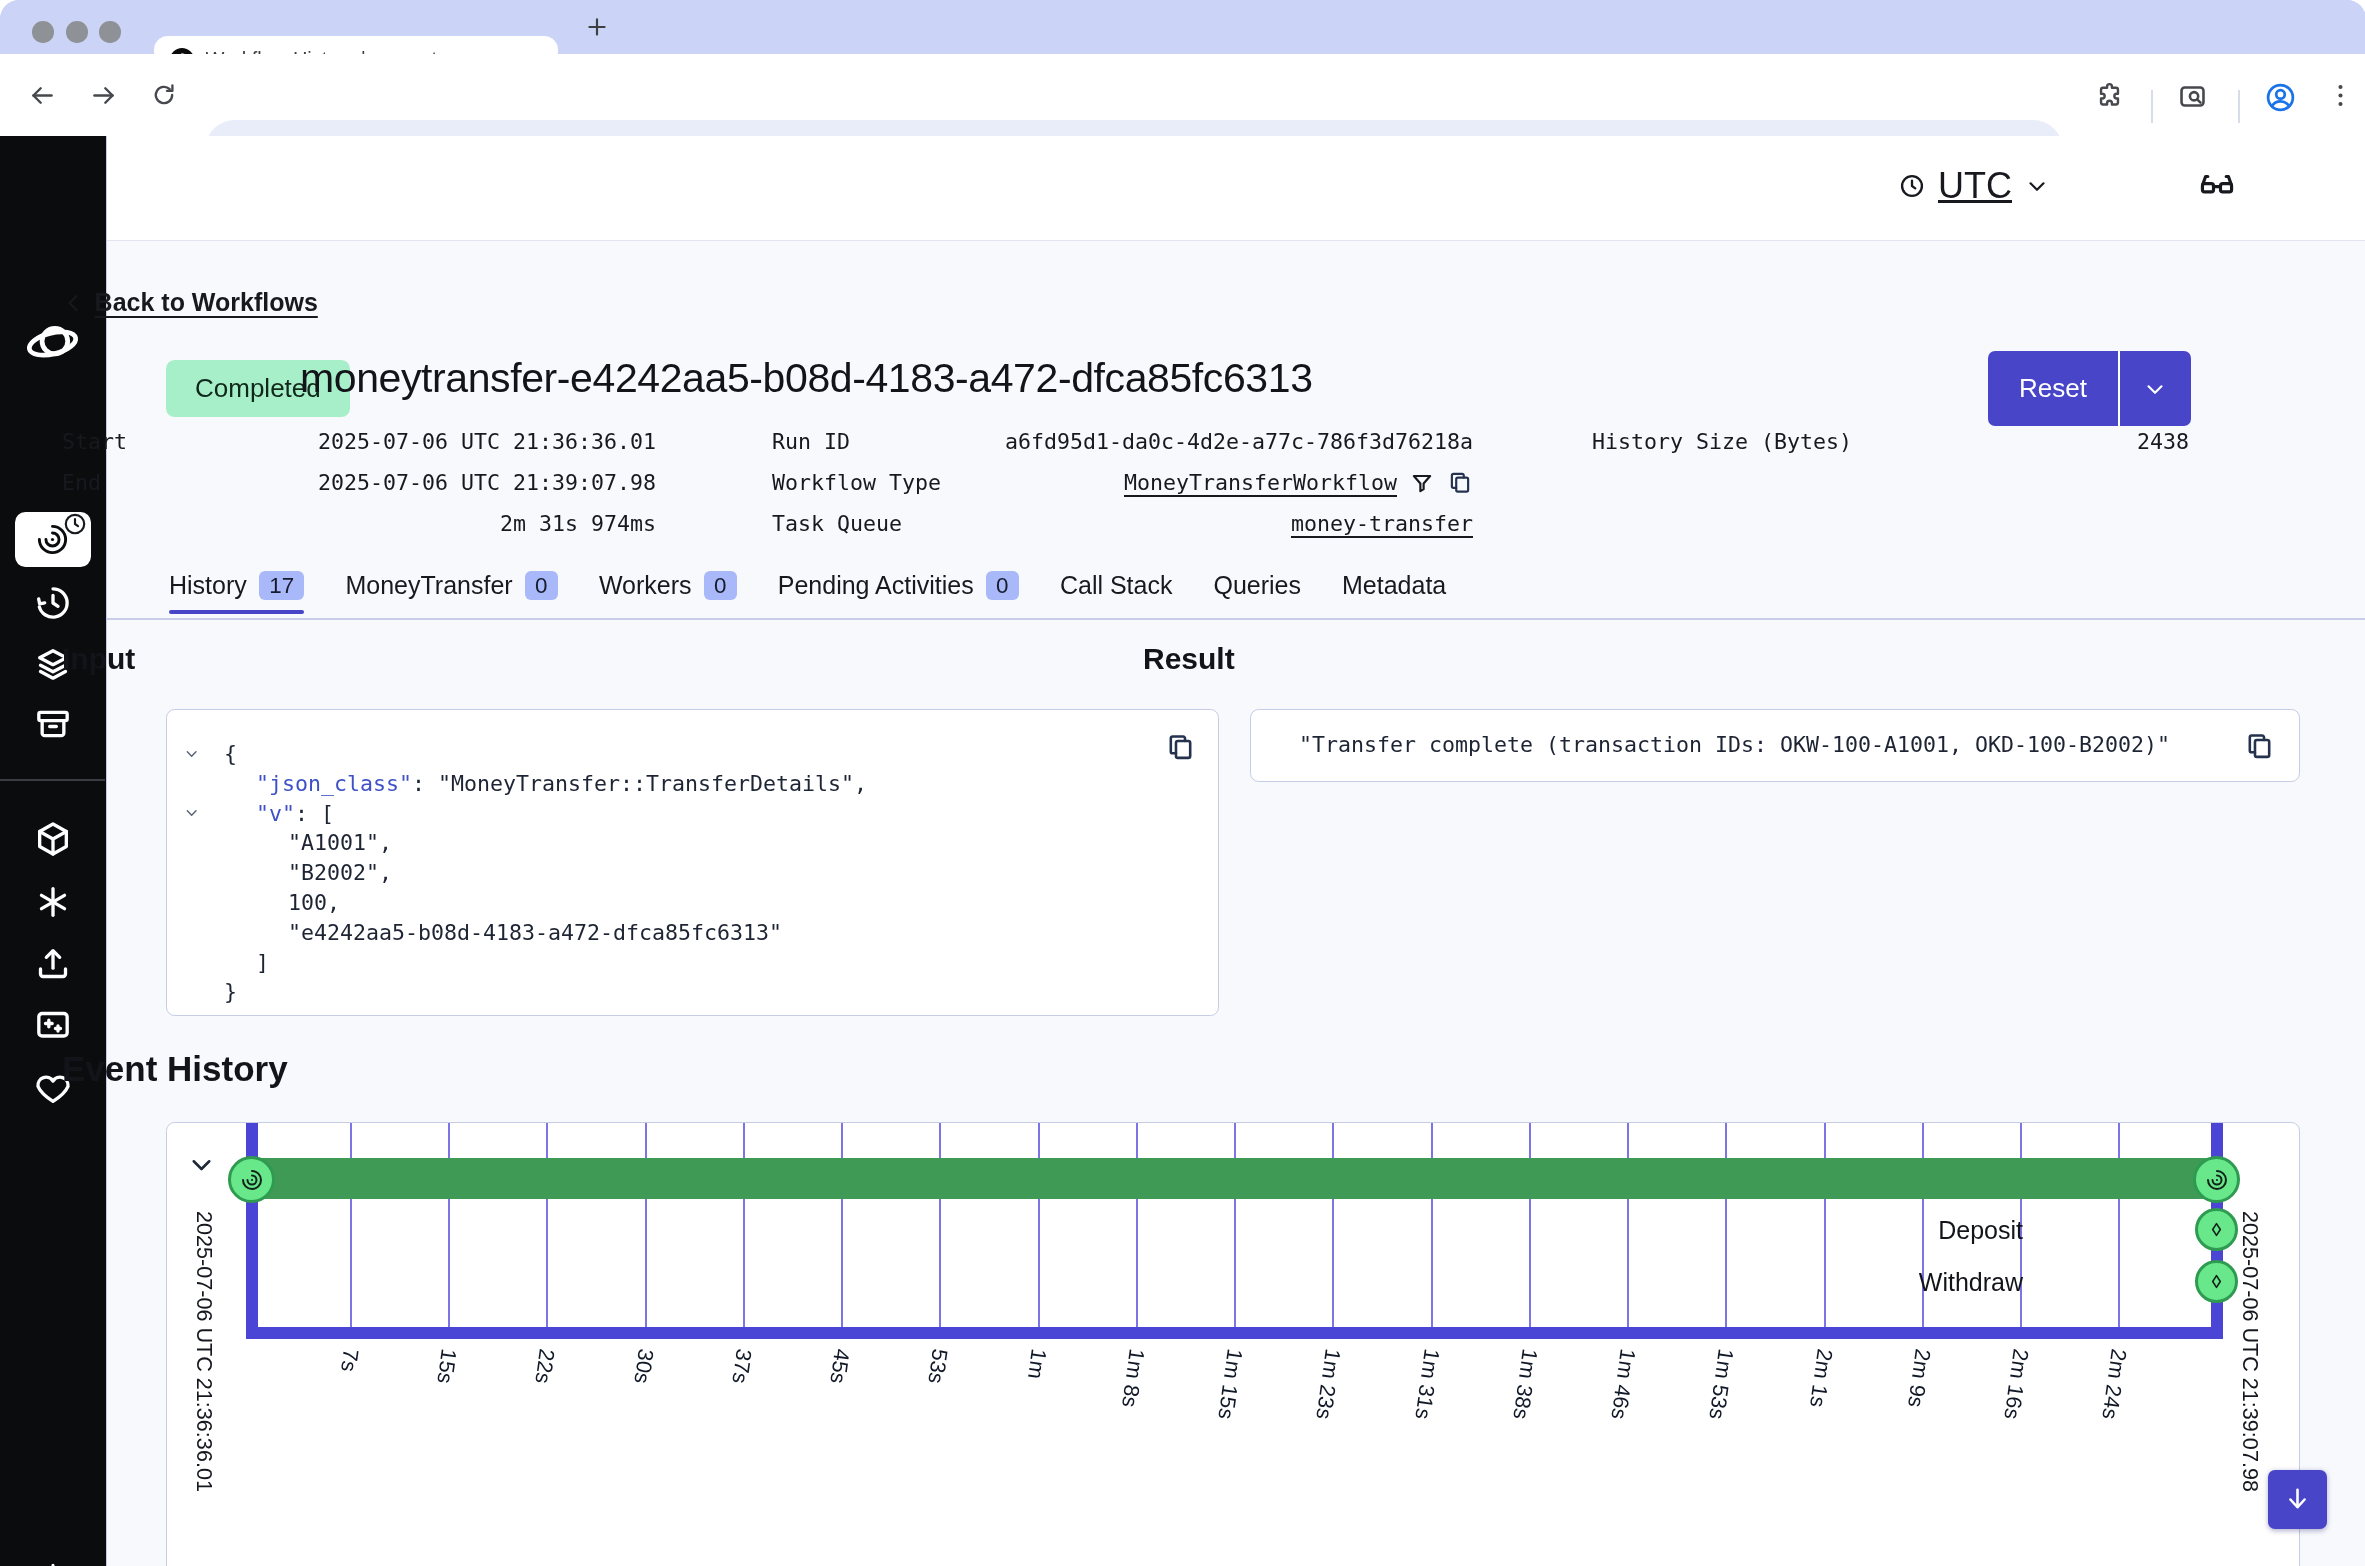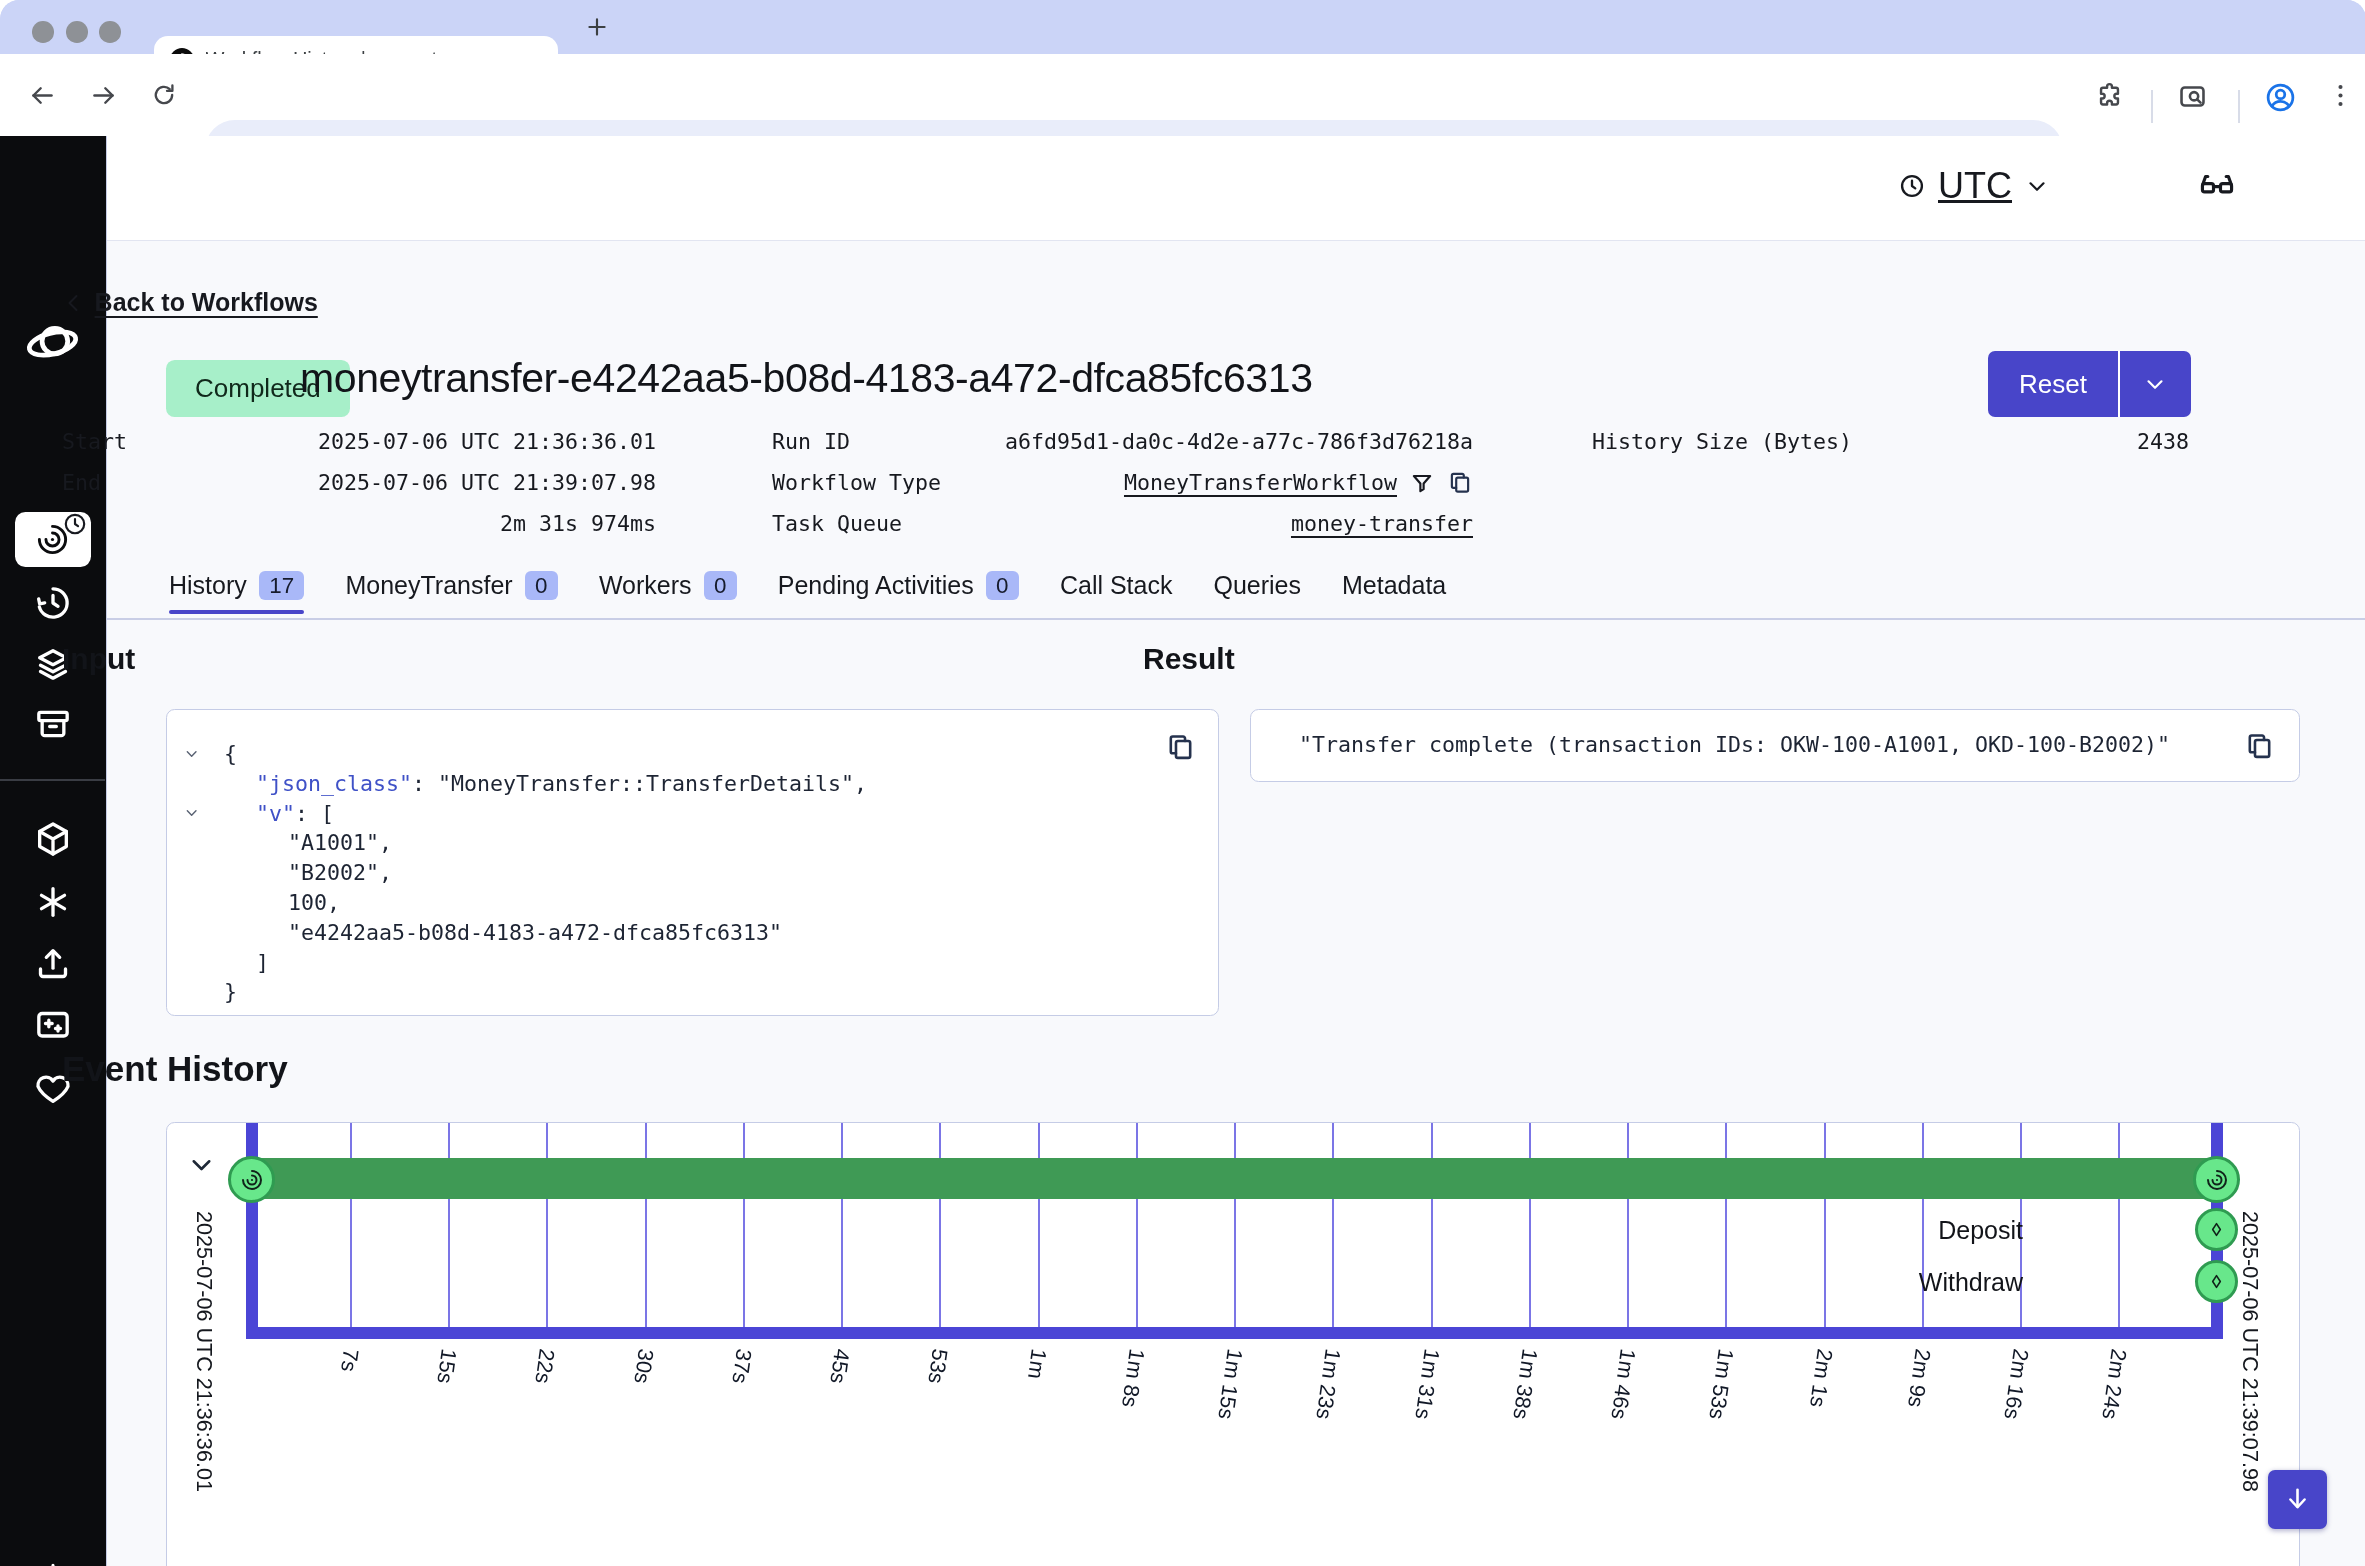--- a/index.html
+++ b/index.html
@@ -47,21 +47,21 @@
   #tz { position:absolute; right:316px; top:29px; display:flex; align-items:center; gap:12px; color:#17191F; }
   #tz-label { font-size:36px;text-decoration:underline; }
   #labs-btn { position:absolute; right:130px; top:31px; color:#17191F; }
 
   
   #back-link { position:absolute; left:169px; top:288px; display:flex; align-items:center; gap:8.6px; color:#17191F; }
   #back-link span { font-size:25px; font-weight:bold; text-decoration:underline; text-underline-offset:5.2px; text-decoration-thickness:1.7px; }
 
   #status-badge { position:absolute; left:166px; top:360px; height:57px; padding:0 29px; background:#A7EFC9; border-radius:8.6px; display:flex; align-items:center; font-size:26px; color:#10281B; }
   #wf-title { position:absolute; left:408px; top:356px; font-size:41px; font-weight:normal; color:#121419; letter-spacing:-0.4px; }
-  #reset-btn { position:absolute; left:2095px; top:351px; height:66px; display:flex; border-radius:7px; overflow:hidden; }
+  #reset-btn { position:absolute; left:2095px; top:351px; height:75px; display:flex; border-radius:7px; overflow:hidden; }
   #reset-main { background:#4845C9; color:#fff; font-size:26px; display:flex; align-items:center; padding:0 31px; }
   #reset-caret { background:#4845C9; color:#fff; width:73px; display:flex; align-items:center; justify-content:center; border-left:2.6px solid #fff; }
 
   .mono { font-family:"DejaVu Sans Mono", monospace; }
   .meta-row { position:absolute; height:35px; display:flex; justify-content:space-between; align-items:center; font-size:21.6px; color:#17191F; }
   .meta-label { white-space:nowrap; }
   .meta-value { white-space:nowrap; display:flex; align-items:center; gap:12px; }
   .link-ul { text-decoration:underline; text-underline-offset:5.2px; text-decoration-thickness:1.7px; }
 
   

